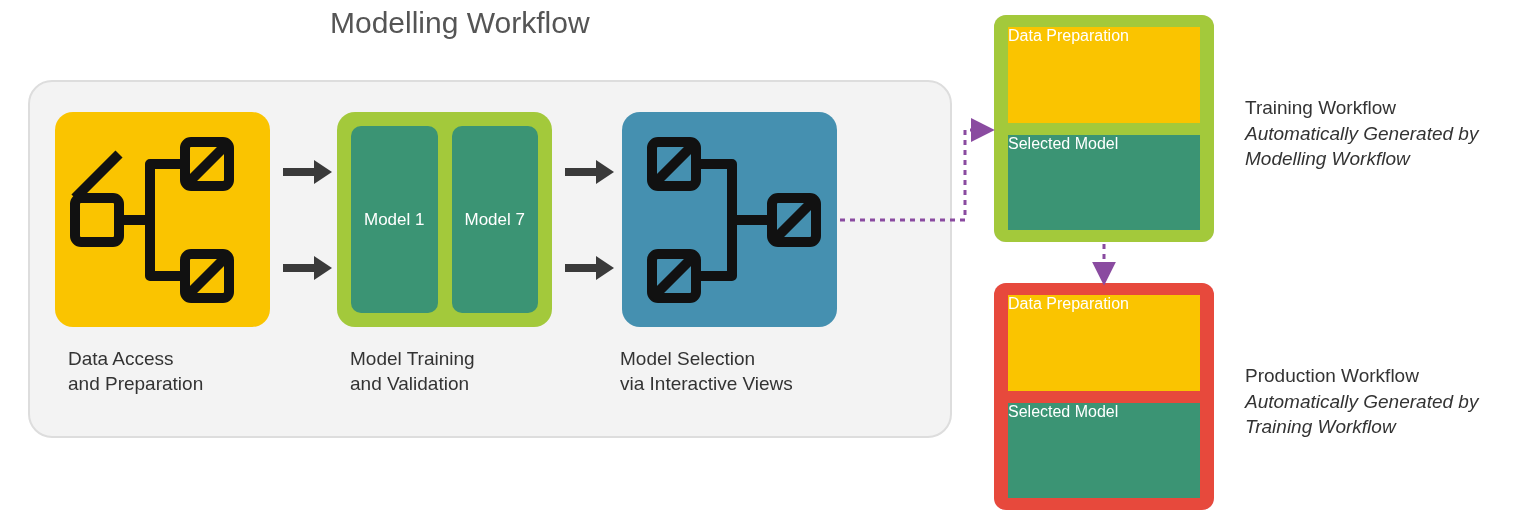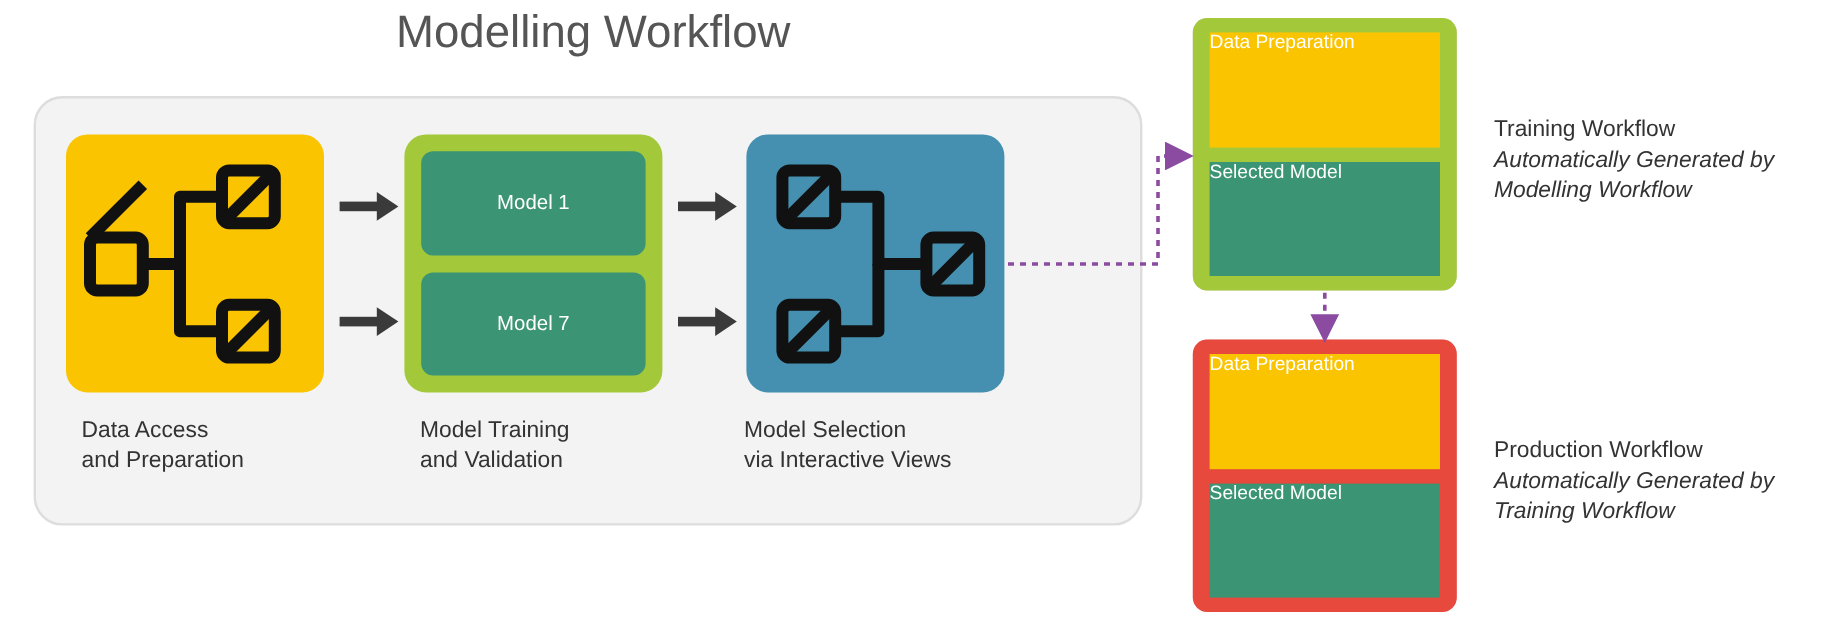--- a/index.html
+++ b/index.html
@@ -1,30 +1,30 @@
 <!DOCTYPE html>
 <html><head>
 <meta charset="utf-8">
 <style>
 html,body{margin:0;padding:0;background:#fff;font-family:Arial,Helvetica,sans-serif;color:#333}
 .canvas{position:relative;width:1536px;height:523px}
-.title{position:absolute;left:330px;top:6px;font-size:38px;color:#555}
+.title{position:absolute;left:330px;top:6px;font-size:30px;color:#555}
 .mod-container{position:absolute;left:28px;top:80px;width:920px;height:354px;border:2px solid #ddd;border-radius:24px;background:#f3f3f3}
 
 
 .node{position:absolute;border-radius:18px;box-sizing:border-box}
 .node .child{border-radius:10px;color:#fff;display:flex;align-items:center;justify-content:center;text-align:center;font-size:17px}
 
 
 .data-access{left:55px;top:112px;width:215px;height:215px;background:#fac400}
 
 .flow-svg{position:absolute;inset:0}
 
 
-.train-block{left:337px;top:112px;width:215px;height:215px;background:#a3c93b;border-radius:18px;padding:14px;box-sizing:border-box;display:flex;flex-direction:column;gap:14px}
+.train-block{left:337px;top:112px;width:215px;height:215px;background:#a3c93b;border-radius:18px;padding:14px;box-sizing:border-box;display:flex;flex-direction:row;gap:14px}
 .train-block .child{flex:1;background:#3b9474}
 
 
 .select-block{left:622px;top:112px;width:215px;height:215px;background:#4590b0}
 
 
 .cap{position:absolute;text-align:left;font-size:19px;color:#333;line-height:1.3}
 .cap1{left:68px;top:347px;width:190px}
 .cap2{left:350px;top:347px;width:190px}
 .cap3{left:620px;top:347px;width:250px}

